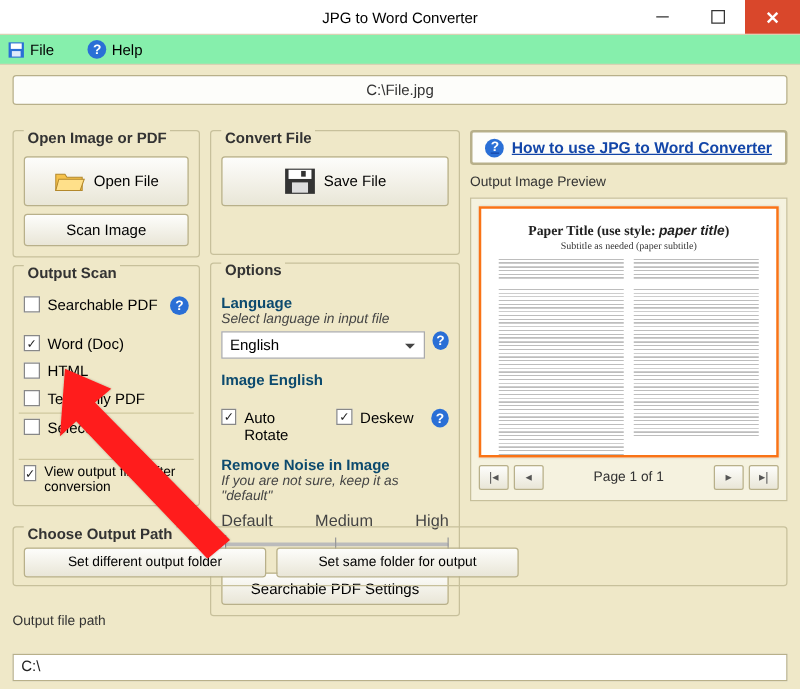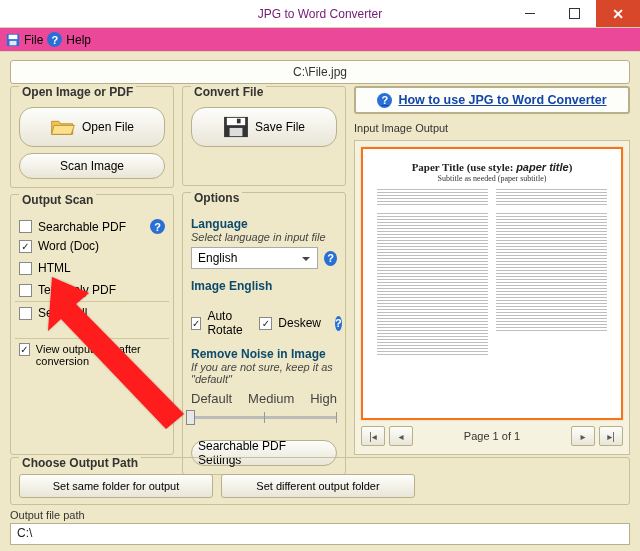--- a/index.html
+++ b/index.html
@@ -1,48 +1,48 @@
 <!DOCTYPE html>
 <html><head>
 <meta charset="utf-8">
 <style>
   * { box-sizing: border-box; font-family: "Segoe UI", Tahoma, sans-serif; }
   body { margin:0; background:#efe8c8; width:640px; height:551px; overflow:hidden; }
 
   .titlebar { height:28px; background:#fff; display:flex; align-items:center; border-bottom:1px solid #d8d2b3;}
-  .titlebar .title { flex:1; text-align:center; font-size:12px; color:#701a75; }
+  .titlebar .title { flex:1; text-align:center; font-size:12px; color:#000000; }
   .winbtns { display:flex; height:100%;}
   .winbtn { width:44px; display:flex; align-items:center; justify-content:center; font-size:12px; color:#333;}
   .winbtn.min::before { content:""; width:10px; border-top:1px solid #333; display:block;}
   .winbtn.max::before { content:""; width:9px; height:9px; border:1px solid #333; display:block;}
   .winbtn.close { background:#d9472b; color:#fff; font-size:14px; font-weight:bold;}
   .winbtn.close::before { content:"\2715"; }
 
-  .menubar { height:24px; background:#ec4899; border-bottom:1px solid #d8d2b3; display:flex; align-items:center; padding:0 6px; gap:4px; font-size:12px;}
+  .menubar { height:24px; background:#86efac; border-bottom:1px solid #d8d2b3; display:flex; align-items:center; padding:0 6px; gap:27px; font-size:12px;}
   .menuitem { display:flex; align-items:center; gap:4px; }
   .mi-icon { width:14px; height:14px; }
 
-  .client { padding:8px 10px 6px 10px; height:calc(551px - 28px - 24px); display:flex; flex-direction:column; gap:2px;}
+  .client { padding:8px 10px 6px 10px; height:calc(551px - 28px - 24px); display:flex; flex-direction:column; gap:20px;}
   .pathfield { height:24px; background:#fdfdfa; border:1px solid #b8b08a; border-radius:3px; display:flex; align-items:center; justify-content:center; font-size:12px; color:#333;}
   .cols { flex:1; display:flex; gap:8px; min-height:0; position:relative;}
-  .leftcol { width:164px; display:flex; flex-direction:column; gap:6px;}
-  .midcol  { width:164px; display:flex; flex-direction:column; gap:6px;}
+  .leftcol { width:150px; display:flex; flex-direction:column; gap:6px;}
+  .midcol  { width:200px; display:flex; flex-direction:column; gap:6px;}
   .rightcol{ flex:1; display:flex; flex-direction:column; gap:6px;}
 
   .group { border:1px solid #c7c09b; border-radius:3px; padding:20px 8px 8px 8px; position:relative; background:transparent;}
   .group > .legend { position:absolute; top:-2px; left:8px; font-size:12px; font-weight:bold; color:#333; background:#efe8c8; padding:0 3px;}
   .subhead { font-size:12px; font-weight:bold; color:#0c4a6e; margin-top:4px;}
   .subnote { font-size:11px; color:#444; line-height:1.1;font-style:italic; }
 
   .btn { height:26px; background:linear-gradient(#fdfdfb,#e9e6d7); border:1px solid #b8b08a; border-radius:3px; font-size:12px; display:flex; align-items:center; justify-content:center; gap:6px; padding:0 6px; cursor:default;}
   .btn.tall { height:40px; }
-  .btn.wide { width:100%;border-radius:14px; }
+  .btn.wide { width:100%; }
   .btn .bicon { width:26px; height:22px; }
 
-  .row { display:flex; align-items:center; gap:6px; font-size:12px; }
+  .row { display:flex; gap:6px; font-size:12px; }
   .chk { width:13px; height:13px; border:1px solid #888; background:#fff; display:inline-flex; align-items:center; justify-content:center; font-size:10px; color:#222;}
   .chk.checked::before { content:"\2713"; }
   .helpdot { width:15px; height:15px; border-radius:50%; background:#2a6fd6; color:#fff; font-size:11px; font-weight:bold; display:inline-flex; align-items:center; justify-content:center; margin-left:auto;}
   .select { height:22px; border:1px solid #aaa; background:#fff; width:100%; display:flex; align-items:center; padding:0 6px; font-size:12px; position:relative;}
   .select::after { content:""; position:absolute; right:7px; top:9px; border:4px solid transparent; border-top-color:#444;}
   .slider { height:22px; display:flex; align-items:center; }
   .slider .track { height:3px; background:#bbb; flex:1; position:relative; border-radius:2px;}
   .slider .track::before, .slider .track::after { content:""; position:absolute; top:-4px; width:1px; height:11px; background:#999;}
   .slider .track::before { left:50%;}
   .slider .track::after  { right:0;}
@@ -123,21 +123,21 @@
           </div>
       </div>
 
       <div class="group" style="flex:1">
         <span class="legend">Output Scan</span>
         <div class="row" style="margin-top:4px">
           <span class="chk"></span>
           <span>Searchable PDF</span>
           <span class="helpdot">?</span>
         </div>
-        <div class="row" style="margin-top:5px">
+        <div class="row" style="margin-top:16px">
           <span class="chk checked"></span>
           <span>Word (Doc)</span>
         </div>
         <div class="row" style="margin-top:8px">
           <span class="chk"></span>
           <span>HTML</span>
         </div>
         <div class="row" style="margin-top:8px">
           <span class="chk"></span>
           <span>Text-Only PDF</span>
@@ -209,21 +209,21 @@
             <span>Searchable PDF Settings</span>
           </div>
       </div>
     </div>
 
     <div class="rightcol">
       <div class="howto">
         <span class="helpdot" style="margin:0">?</span>
         <span>How to use JPG to Word Converter</span>
       </div>
-      <div class="preview-label">Input Image Output</div>
+      <div class="preview-label">Output Image Preview</div>
       <div class="preview">
         <div class="page">
           <h1><span style="font-family:'Times New Roman',serif">Paper Title (use style: <i>paper title</i>)</span></h1>
           <h2>Subtitle as needed (paper subtitle)</h2>
           <div class="cols2" style="margin-bottom:4px">
             <div class="c" style="text-align:center">
                 <div class="greyline"></div>
                 <div class="greyline"></div>
                 <div class="greyline"></div>
               </div>
@@ -302,24 +302,24 @@
         </defs>
       <polygon points="18,8 55,24 42,35 150,145 132,160 27,50 14,62" fill="#ff1a1a" filter="url(#s)"></polygon>
     </svg>
 
   </div>
 
   <div class="group" style="padding:16px 8px 6px 8px">
     <span class="legend">Choose Output Path</span>
     <div class="twosmall">
       <div class="btn">
+          <span>Set different output folder</span>
+        </div>
+      <div class="btn">
           <span>Set same folder for output</span>
-        </div>
-      <div class="btn">
-          <span>Set different output folder</span>
         </div>
       <div style="flex:1.1"></div>
     </div>
   </div>
 
   <div class="outlabel">Output file path</div>
   <div class="outpath"><span>C:\</span></div>
 </div>
 
 </body></html>

